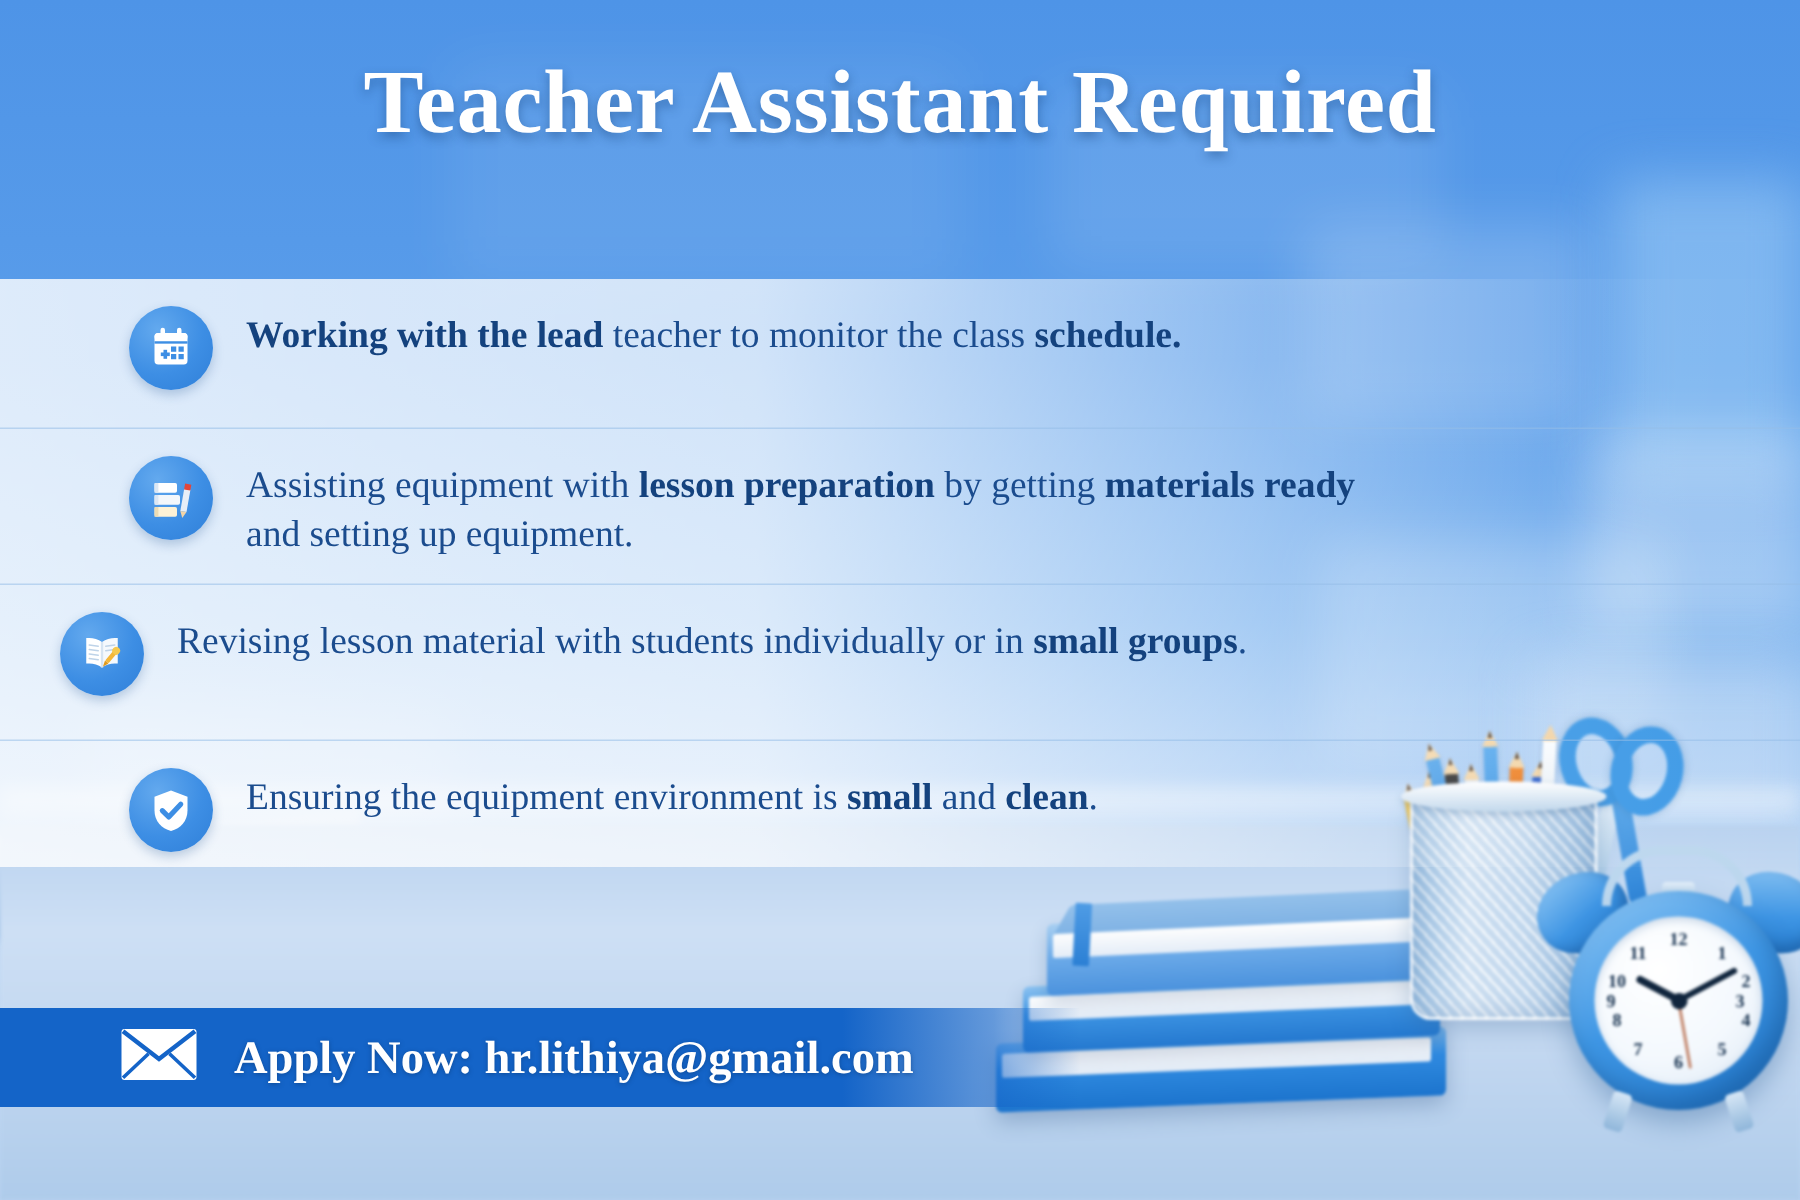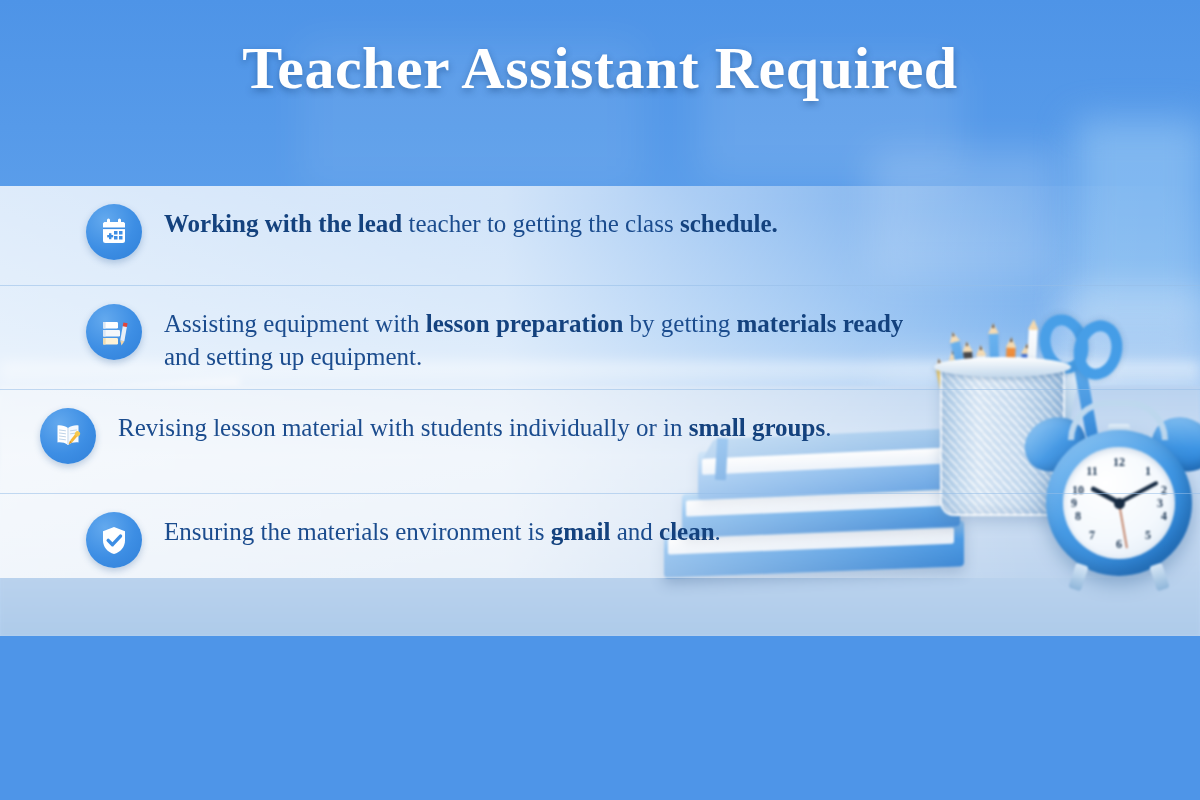--- a/index.html
+++ b/index.html
@@ -3,21 +3,21 @@
 <meta charset="utf-8">
 <title>Teacher Assistant Required</title>
 <style>
   * { margin:0; padding:0; box-sizing:border-box; }
   html,body{ width:1200px; height:800px; overflow:hidden; }
   body{
     font-family:"Liberation Sans", sans-serif;
     background:#4e95e8;
   }
   #poster{
-    position:relative; width:1200px; height:636px; overflow:hidden;
+    position:relative; width:1200px; height:800px; overflow:hidden;
     background:#4f96e9;
   }
 
   
   .bg-layer{ position:absolute; inset:0; }
 
   .bg-base{
     background:
       linear-gradient(180deg,#4e94e7 0%,#5a9dea 30%,#7fb5ef 52%,#a9ccf4 66%,#c3daf4 78%,#b9d3f1 100%);
   }
@@ -337,21 +337,21 @@
           <rect x="20" y="2.5" width="3" height="6" rx="1.5" fill="#ffffff"></rect>
           <rect x="5" y="11.5" width="22" height="1.6" fill="#3d8ee4"></rect>
           <rect x="16" y="15" width="3.5" height="3.5" fill="#3d8ee4"></rect>
           <rect x="21" y="15" width="3.5" height="3.5" fill="#3d8ee4"></rect>
           <rect x="16" y="20" width="3.5" height="3.5" fill="#3d8ee4"></rect>
           <rect x="21" y="20" width="3.5" height="3.5" fill="#3d8ee4"></rect>
           <rect x="9.2" y="19" width="6" height="2.4" fill="#3d8ee4"></rect>
           <rect x="11" y="17.2" width="2.4" height="6" fill="#3d8ee4"></rect>
         </svg>
       </span>
-      <span class="btext"><b>Working with the lead </b><span>teacher to getting the class </span><b>schedule.</b></span>
+      <span class="btext"><b>Working with the lead </b><span>teacher to monitor the class </span><b>schedule.</b></span>
     </div>
 
     <div class="bullet b2">
       <span class="icon-circle">
         <svg width="32" height="32" viewBox="0 0 32 32" aria-hidden="true">
           <rect x="5" y="6" width="15" height="6.5" rx="1.2" fill="#ffffff"></rect>
           <rect x="5" y="14" width="17" height="6.5" rx="1.2" fill="#f3f7fb"></rect>
           <rect x="5" y="22" width="15" height="6.5" rx="1.2" fill="#fdf2d6"></rect>
           <rect x="5" y="6" width="2.6" height="6.5" fill="#dbe7f4"></rect>
           <rect x="5" y="14" width="2.6" height="6.5" fill="#dbe7f4"></rect>
@@ -390,28 +390,29 @@
       <span class="btext"><span>Revising lesson material with students individually or in </span><b>small groups</b><span>.</span></span>
     </div>
 
     <div class="bullet b4">
       <span class="icon-circle">
         <svg width="32" height="32" viewBox="0 0 32 32" aria-hidden="true">
           <path d="M16 3l11 4.2v9.1c0 7-4.6 11.9-11 13.7-6.4-1.8-11-6.7-11-13.7V7.2z" fill="#ffffff"></path>
           <path d="M10.2 16.4l4.3 4.3 8-8.6" fill="none" stroke="#3d8ee4" stroke-width="3.4" stroke-linecap="round" stroke-linejoin="round"></path>
         </svg>
       </span>
-      <span class="btext"><span>Ensuring the materials environment is </span><b>gmail </b><span>and </span><b>clean</b><span>.</span></span>
+      <span class="btext"><span>Ensuring the equipment environment is </span><b>small </b><span>and </span><b>clean</b><span>.</span></span>
     </div>
 
   </div>
 
   <div class="footer">
     <span class="env-icon">
       <svg width="52" height="38" viewBox="0 0 52 38" aria-hidden="true">
         <rect x="1" y="2" width="50" height="34" rx="2" fill="#ffffff"></rect>
         <path d="M2 3.5 L26 22 L50 3.5" fill="none" stroke="#1464c8" stroke-width="3"></path>
         <path d="M2 34.5 L19 18.5 M50 34.5 L33 18.5" fill="none" stroke="#1464c8" stroke-width="2.4"></path>
       </svg>
     </span>
+    <span class="apply">Apply Now: hr.lithiya@gmail.com</span>
   </div>
 
 </div>
 
 </body></html>

